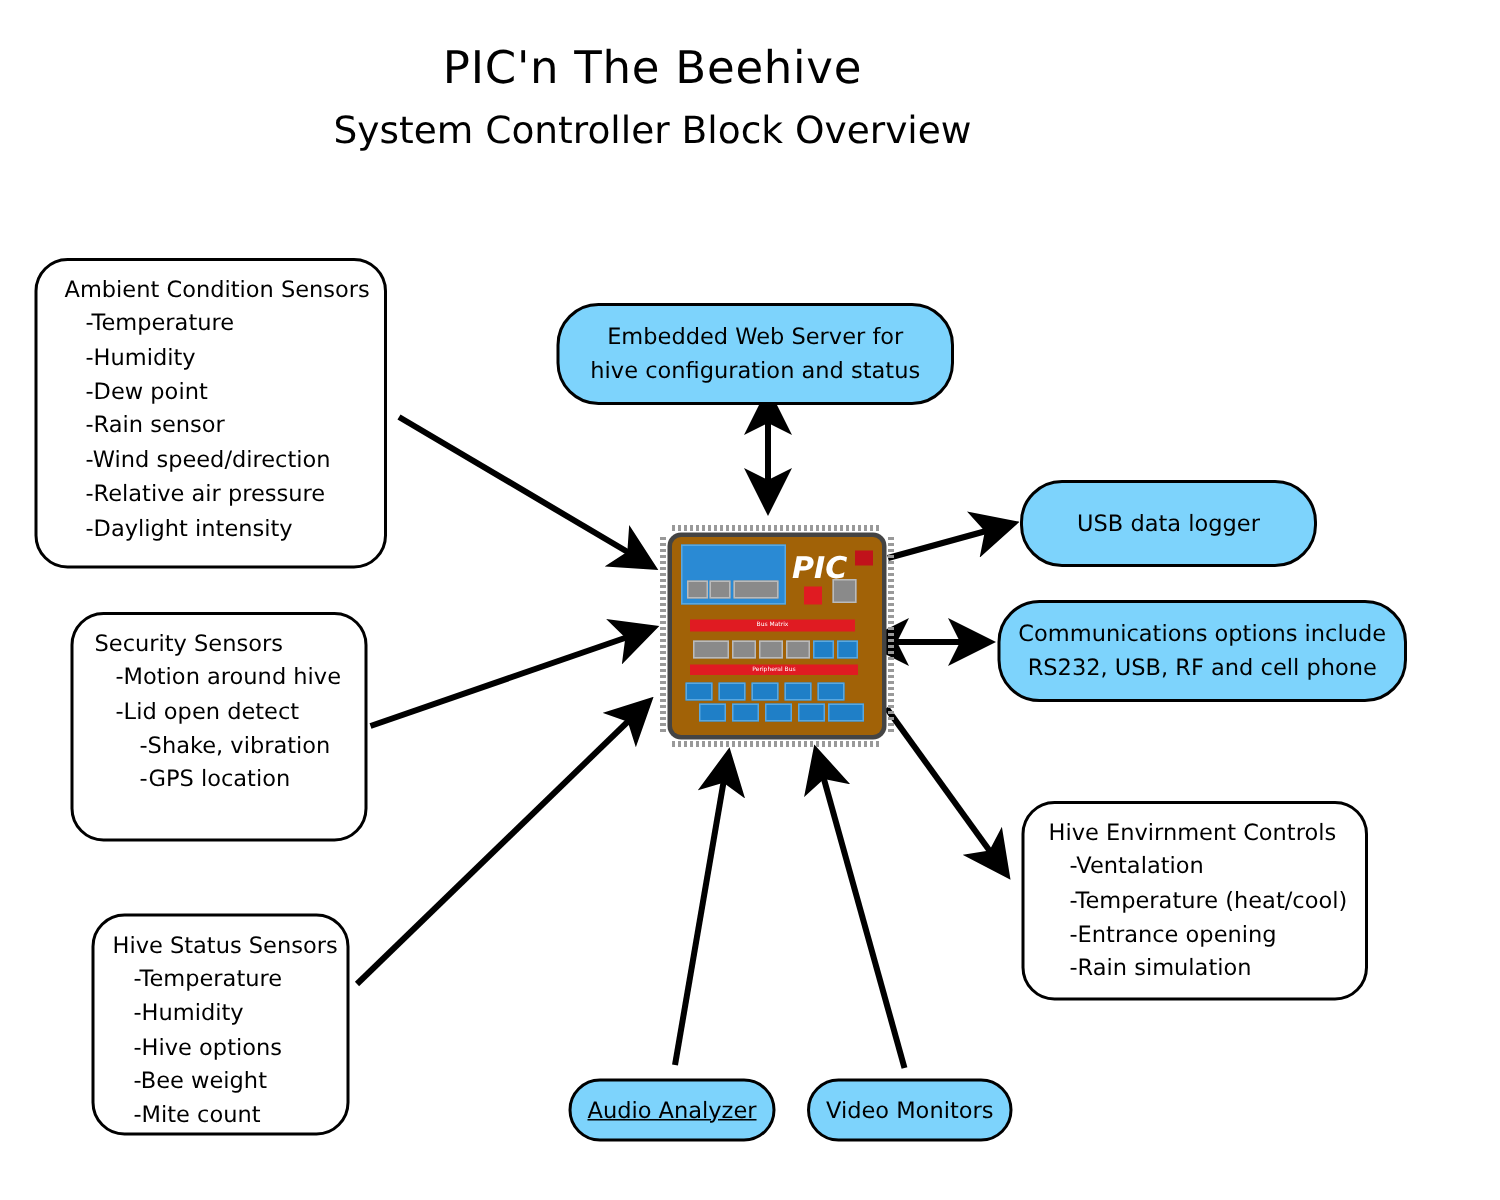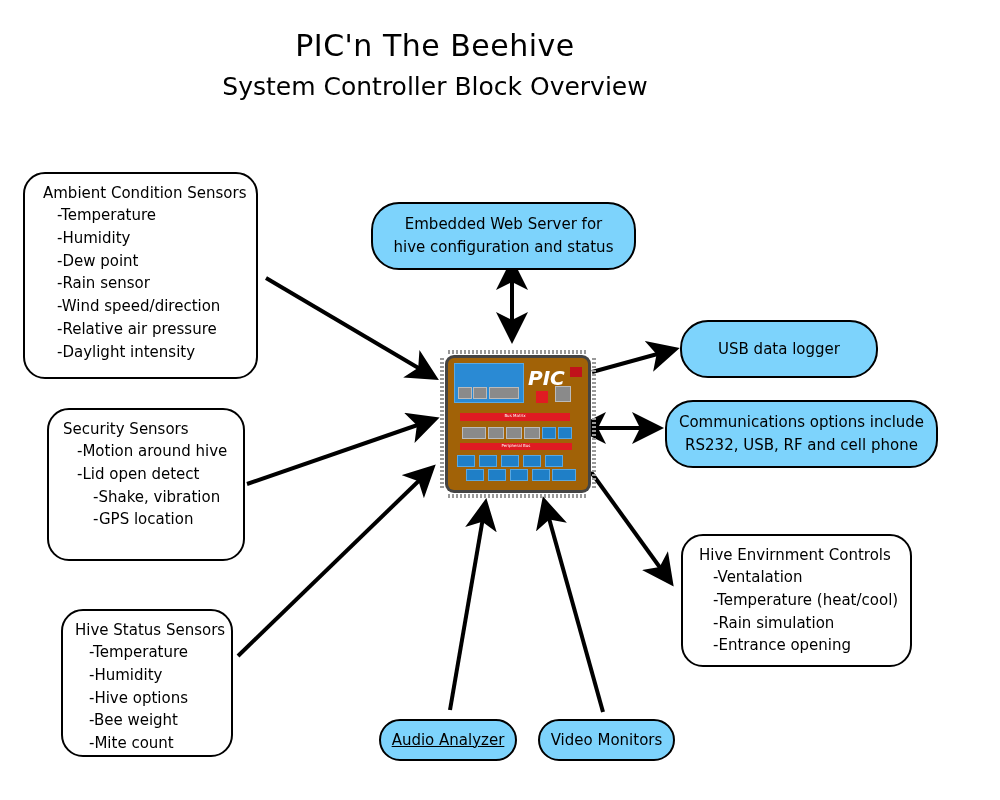--- a/index.html
+++ b/index.html
@@ -105,22 +105,22 @@
 <div class="pill" style="left:665px; top:400px; width:273px; height:68px; flex-direction:column;">
   <div>Communications options include</div>
   <div>RS232, USB, RF and cell phone</div>
 </div>
 
 <div class="box" style="left:681px; top:534px; width:231px; height:133px; padding:8px 0 0 16px;">
   <div class="head" style="line-height:22px;">Hive Envirnment Controls</div>
   <div style="padding-left:14px;">
     <div class="item">-Ventalation</div>
     <div class="item">-Temperature (heat/cool)</div>
+    <div class="item">-Entrance opening</div>
     <div class="item">-Rain simulation</div>
-    <div class="item">-Entrance opening</div>
   </div>
 </div>
 
 <div class="pill" style="left:379px; top:719px; width:138px; height:42px;text-decoration:underline;">
   <div>Audio Analyzer</div>
 </div>
 <div class="pill" style="left:538px; top:719px; width:137px; height:42px;">
   <div>Video Monitors</div>
 </div>
 

